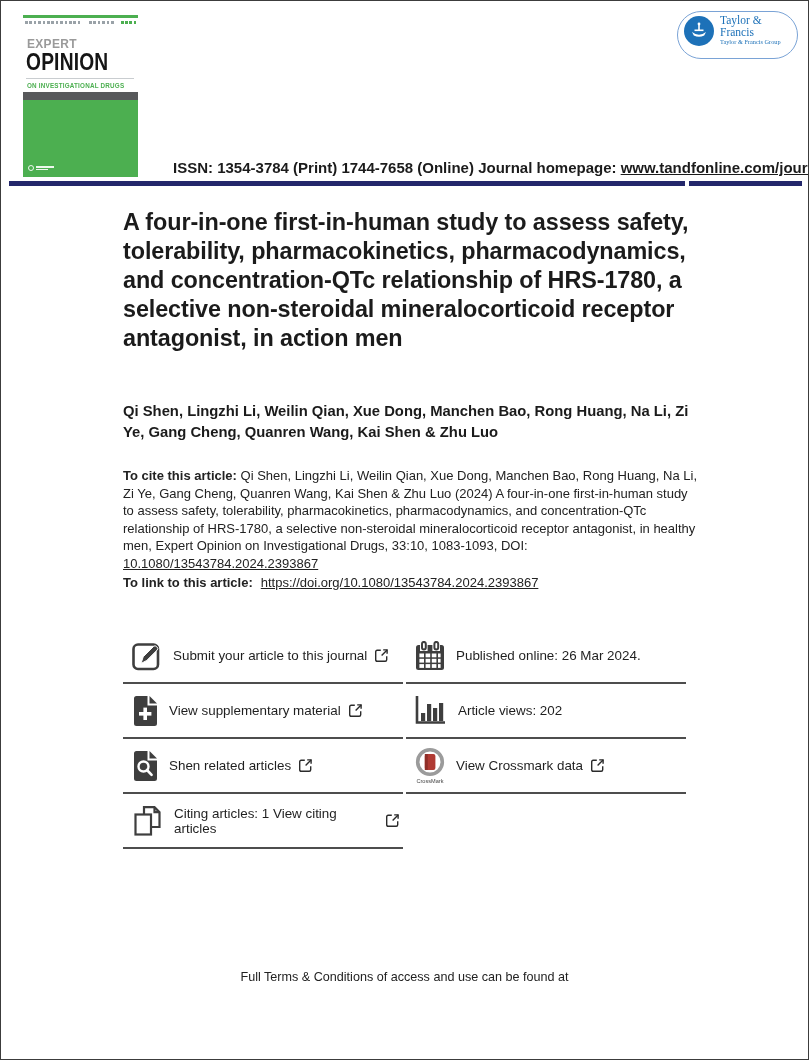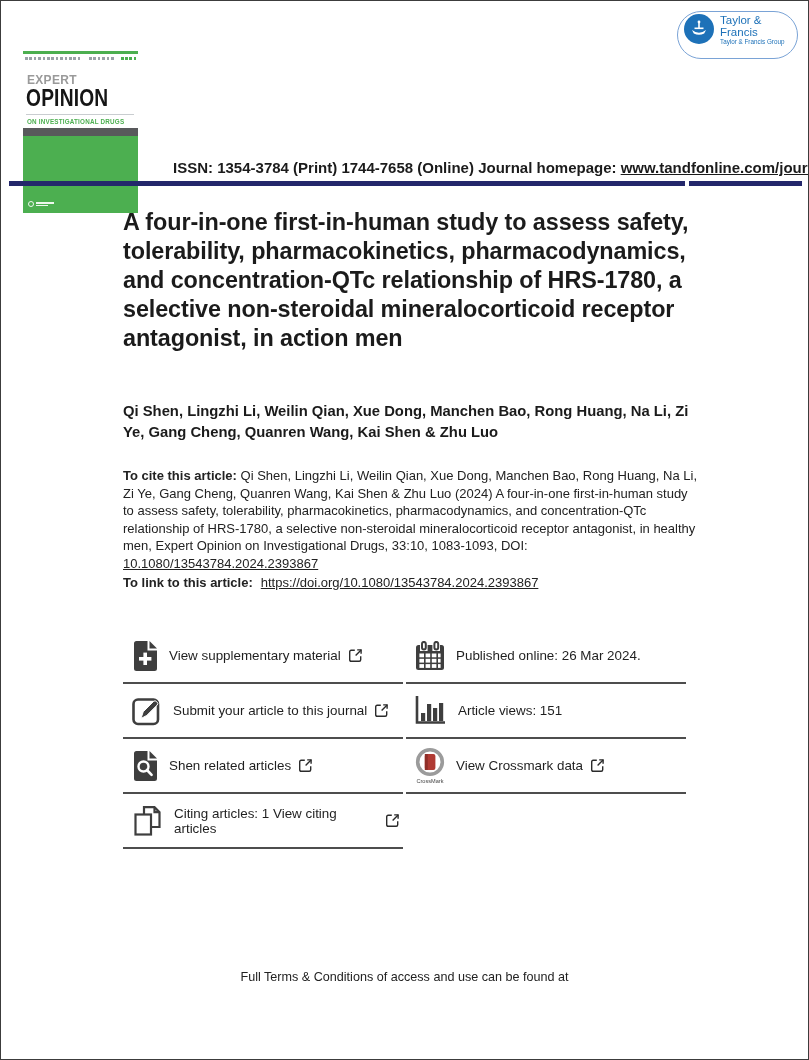--- a/index.html
+++ b/index.html
@@ -4,41 +4,41 @@
 <style>
   * { margin:0; padding:0; box-sizing:border-box; }
   html,body { background:#fff; }
   body { font-family:"Liberation Sans","DejaVu Sans",sans-serif; color:#1e1e1e; }
   .page {
     position:relative; width:809px; height:1060px; background:#fff;
     border:1px solid #3c3c3c; overflow:hidden;
   }
 
   
-  .cover-thumb { position:absolute; left:22px; top:14px; width:115px; height:162px; background:#fff;margin-top:36px; }
+  .cover-thumb { position:absolute; left:22px; top:14px; width:115px; height:162px; background:#fff; }
   .cover-topline { position:absolute; left:0; top:0; width:100%; height:2.5px; background:#4caf50; }
   .micro-row { position:absolute; top:6px; left:0; width:100%; height:3px; }
   .micro { position:absolute; height:2.6px; top:0; background:repeating-linear-gradient(90deg,#9aa2a8 0 2.6px,transparent 2.6px 4.4px); }
   .micro.m1 { left:2px; width:55px; }
   .micro.m2 { left:66px; width:26px; }
   .micro.m3 { right:1px; width:16px; background:repeating-linear-gradient(90deg,#4caf50 0 2.6px,transparent 2.6px 4.2px); }
   .masthead-kicker { position:absolute; left:4px; top:22px; font-size:12px; font-weight:700; letter-spacing:.3px; color:#9a9a9a; transform:scaleY(1.1); }
   .masthead-title { position:absolute; left:3px; top:34px; font-size:20px; font-weight:700; letter-spacing:.2px; color:#151515; transform:scale(.96,1.15); transform-origin:left top; }
   .masthead-rule { position:absolute; left:3px; top:63px; width:108px; height:1px; background:#c9cdd0; }
   .masthead-subtitle { position:absolute; left:4px; top:67px; font-size:6.3px; font-weight:700; letter-spacing:.2px; color:#4caf50; }
   .cover-darkbar { position:absolute; left:0; top:77px; width:100%; height:8px; background:#58595b; }
   .cover-green { position:absolute; left:0; top:85px; width:100%; height:77px; background:#4caf50; }
   .cover-minilogo { position:absolute; left:5px; bottom:6px; display:flex; align-items:center; gap:2px; opacity:.9; }
   .cover-minilogo .mcir { width:6px; height:6px; border:1px solid #fff; border-radius:50%; }
   .cover-minilogo .mlines { display:flex; flex-direction:column; gap:1px; }
   .cover-minilogo .mlines i { display:block; width:18px; height:1.6px; background:#fff; }
   .cover-minilogo .mlines i:last-child { width:12px; }
 
   
-  .tf-logo { position:absolute; left:676px; top:10px; width:121px; height:48px; border:1.3px solid #7aa3d6; border-radius:24px; display:flex; align-items:flex-start; gap:6px; padding:2px 6px; }
+  .tf-logo { position:absolute; left:676px; top:10px; width:121px; height:48px; border:1.3px solid #7aa3d6; border-radius:24px; display:flex; align-items:flex-end; gap:6px; padding:12px 6px;font-family:Liberation Serif, serif; }
   .tf-circle { width:30px; height:30px; border-radius:50%; background:#1d71b8; flex:0 0 auto; position:relative; }
   .tf-circle svg { position:absolute; left:0; top:0; }
   .tf-text { display:flex; flex-direction:column; line-height:1.05; }
   .tf-name { font-size:11.5px; font-weight:400; color:#1d71b8; }
   .tf-group { font-size:6.3px; color:#1d71b8; margin-top:1px; }
 
   
   .journal-title { position:absolute; left:160px; top:47px; font-size:20px; font-weight:700; color:#141414; }
   .issn-line { position:absolute; left:172px; top:158px; font-size:15px; font-weight:700; color:#1b1b1b; white-space:nowrap; }
   .issn-line a { color:#1b1b1b; text-decoration:underline; }
@@ -132,45 +132,45 @@
 
   <div class="link-line">
     <b>To link to this article:</b><a href="#">https://doi.org/10.1080/13543784.2024.2393867</a>
   </div>
 
   <div class="actions">
     <div class="col">
 
       <div class="action-cell">
         <span class="icon">
+          <svg width="30" height="31" viewBox="0 0 30 31">
+            <rect x="1.5" y="4.5" width="24.5" height="24.5" rx="4.5" fill="none" stroke="#3e3e3e" stroke-width="2.6"></rect>
+            <path d="M9 23.5 L11.2 16.8 21.6 6.4 Q23 5 24.6 6.6 L25 7 Q26.6 8.6 25.2 10 L14.8 20.4 Z" fill="#3e3e3e" stroke="#fff" stroke-width="1"></path>
+          </svg>
+        </span>
+        <span class="label">Submit your article to this journal</span>
+        <span class="ext">
+          <svg width="13" height="13" viewBox="0 0 13 13" fill="none" stroke="#2b2b2b" stroke-width="1.4">
+            <path d="M11.7 7.2 V10.8 Q11.7 12.3 10.2 12.3 H2.2 Q0.7 12.3 0.7 10.8 V2.8 Q0.7 1.3 2.2 1.3 H5.8"></path>
+            <path d="M8.2 0.9 H12.1 V4.8"></path>
+            <path d="M12.1 0.9 L6.6 6.4"></path>
+          </svg>
+        </span>
+      </div>
+
+      <div class="action-cell">
+        <span class="icon">
           <svg width="26" height="30" viewBox="0 0 26 30">
             <path d="M2 2.5 Q2 0 4.5 0 H15.5 V9.5 H25 V27.5 Q25 30 22.5 30 H4.5 Q2 30 2 27.5 Z" fill="#3e3e3e"></path>
             <path d="M17.5 0 L25 7.5 H17.5 Z" fill="#3e3e3e"></path>
             <rect x="7" y="16" width="12.4" height="3.6" fill="#fff"></rect>
             <rect x="11.4" y="11.6" width="3.6" height="12.4" fill="#fff"></rect>
           </svg>
         </span>
         <span class="label">View supplementary material</span>
-        <span class="ext">
-          <svg width="13" height="13" viewBox="0 0 13 13" fill="none" stroke="#2b2b2b" stroke-width="1.4">
-            <path d="M11.7 7.2 V10.8 Q11.7 12.3 10.2 12.3 H2.2 Q0.7 12.3 0.7 10.8 V2.8 Q0.7 1.3 2.2 1.3 H5.8"></path>
-            <path d="M8.2 0.9 H12.1 V4.8"></path>
-            <path d="M12.1 0.9 L6.6 6.4"></path>
-          </svg>
-        </span>
-      </div>
-
-      <div class="action-cell">
-        <span class="icon">
-          <svg width="30" height="31" viewBox="0 0 30 31">
-            <rect x="1.5" y="4.5" width="24.5" height="24.5" rx="4.5" fill="none" stroke="#3e3e3e" stroke-width="2.6"></rect>
-            <path d="M9 23.5 L11.2 16.8 21.6 6.4 Q23 5 24.6 6.6 L25 7 Q26.6 8.6 25.2 10 L14.8 20.4 Z" fill="#3e3e3e" stroke="#fff" stroke-width="1"></path>
-          </svg>
-        </span>
-        <span class="label">Submit your article to this journal</span>
         <span class="ext">
           <svg width="13" height="13" viewBox="0 0 13 13" fill="none" stroke="#2b2b2b" stroke-width="1.4">
             <path d="M11.7 7.2 V10.8 Q11.7 12.3 10.2 12.3 H2.2 Q0.7 12.3 0.7 10.8 V2.8 Q0.7 1.3 2.2 1.3 H5.8"></path>
             <path d="M8.2 0.9 H12.1 V4.8"></path>
             <path d="M12.1 0.9 L6.6 6.4"></path>
           </svg>
         </span>
       </div>
 
       <div class="action-cell">
@@ -243,21 +243,21 @@
       <div class="action-cell">
         <span class="icon">
           <svg width="32" height="29" viewBox="0 0 32 29">
             <path d="M2 0 V26.5 H30" fill="none" stroke="#3e3e3e" stroke-width="2.6"></path>
             <rect x="6" y="17" width="4.2" height="8" fill="#3e3e3e"></rect>
             <rect x="12" y="8" width="4.2" height="17" fill="#3e3e3e"></rect>
             <rect x="18" y="12" width="4.2" height="13" fill="#3e3e3e"></rect>
             <rect x="24" y="7" width="4.2" height="18" fill="#3e3e3e"></rect>
           </svg>
         </span>
-        <span class="label">Article views: 151</span>
+        <span class="label">Article views: 202</span>
       </div>
 
       <div class="action-cell">
         <span class="icon">
           <svg width="30" height="30" viewBox="0 0 30 30">
             <circle cx="15" cy="15" r="12.3" fill="none" stroke="#9b9b9b" stroke-width="3.6"></circle>
             <rect x="9.8" y="7" width="10.6" height="16" rx="2" fill="#b03a33"></rect>
             <rect x="9.8" y="7" width="3" height="16" fill="#8f2e28"></rect>
           </svg>
           <span class="caption">CrossMark</span>

